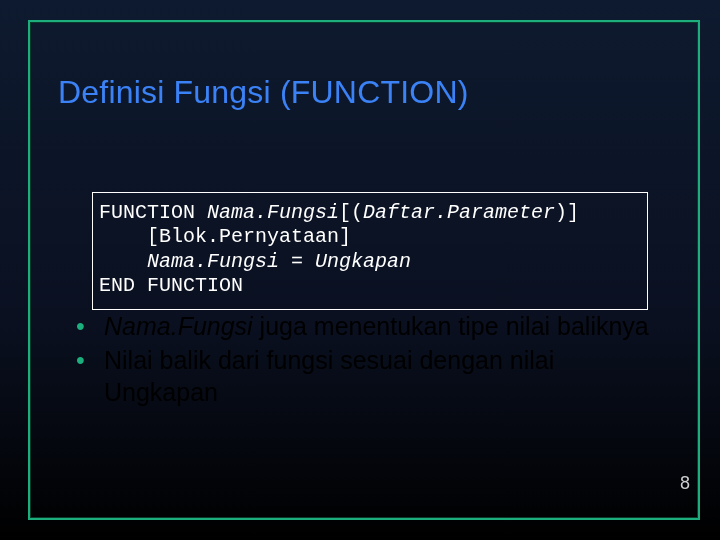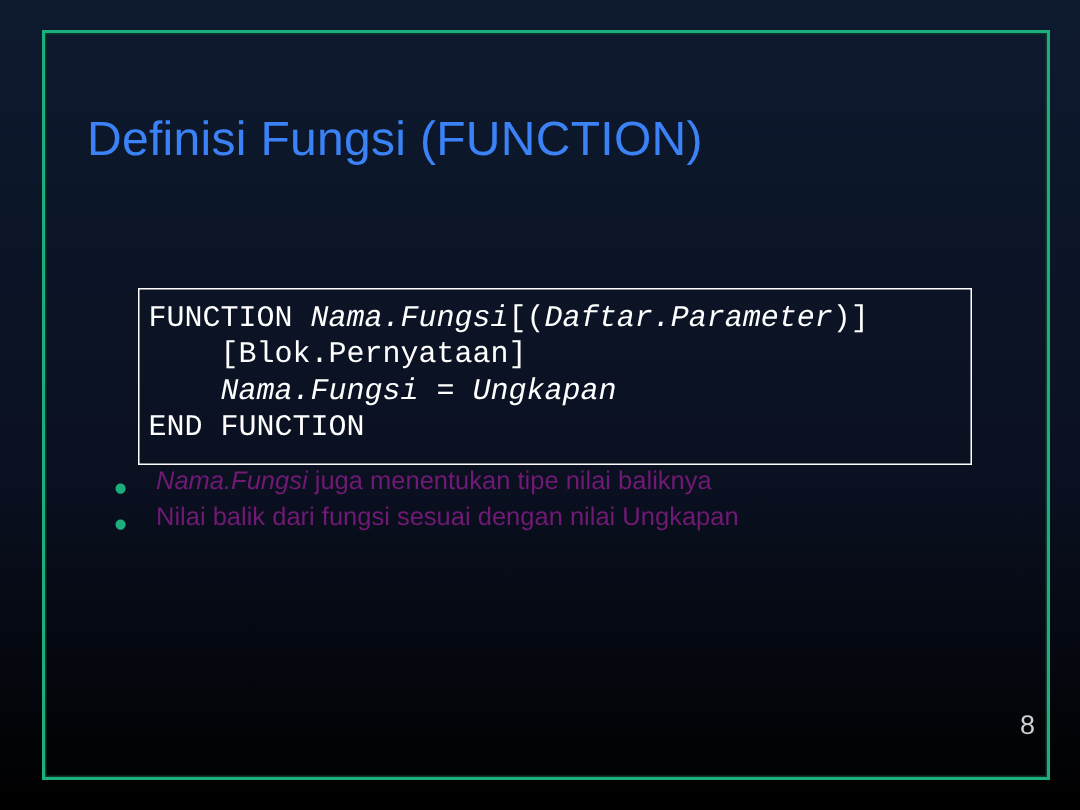--- a/index.html
+++ b/index.html
@@ -46,23 +46,23 @@
   .bullets {
     position: absolute;
     top: 310px;
     left: 74px;
     right: 60px;
   }
   .bullets li {
     list-style: none;
     position: relative;
     padding-left: 30px;
-    font-size: 17px;
+    font-size: 25px;
     line-height: 1.28;
-    color: #701a75;
+    color: #000000;
     margin-bottom: 2px;
   }
   .bullets li::before {
     content: "•";
     position: absolute;
     left: 2px;
     top: 0;
     color: #1cae7c;
     font-size: 25px;
   }

